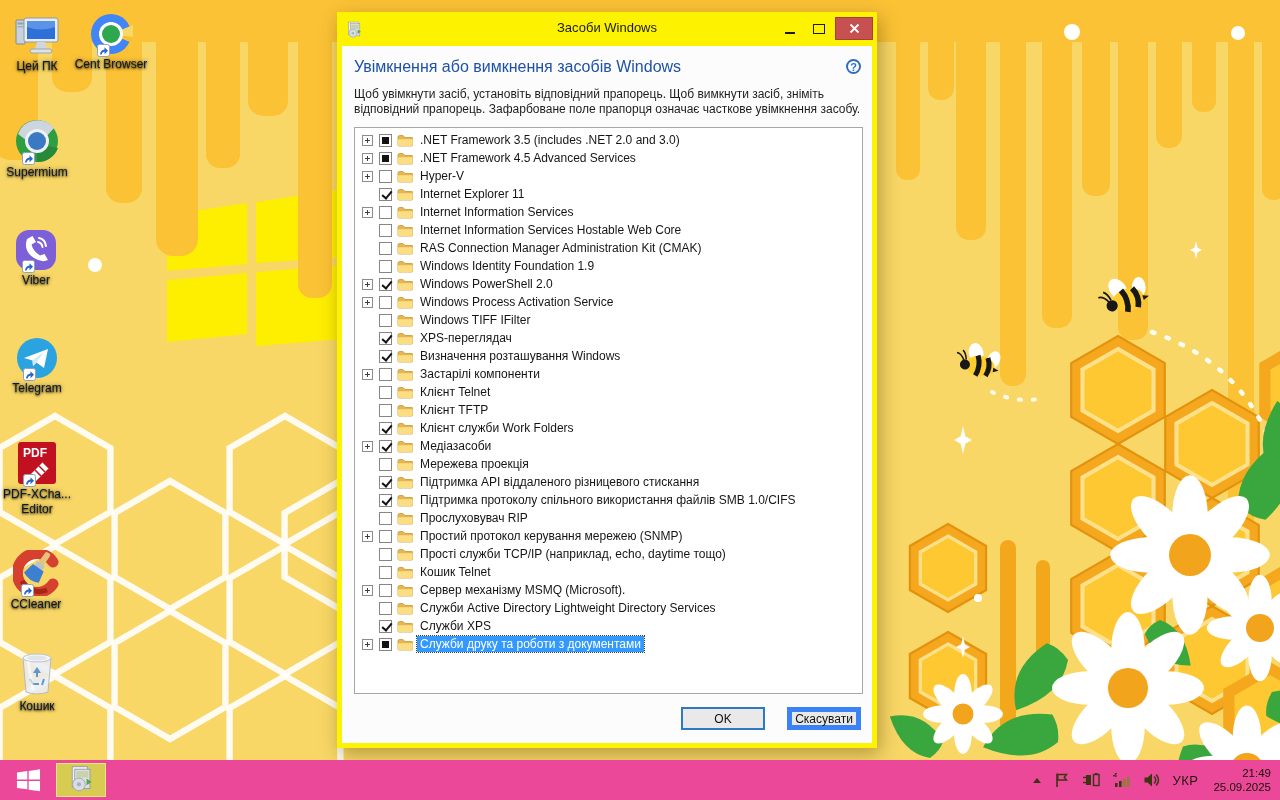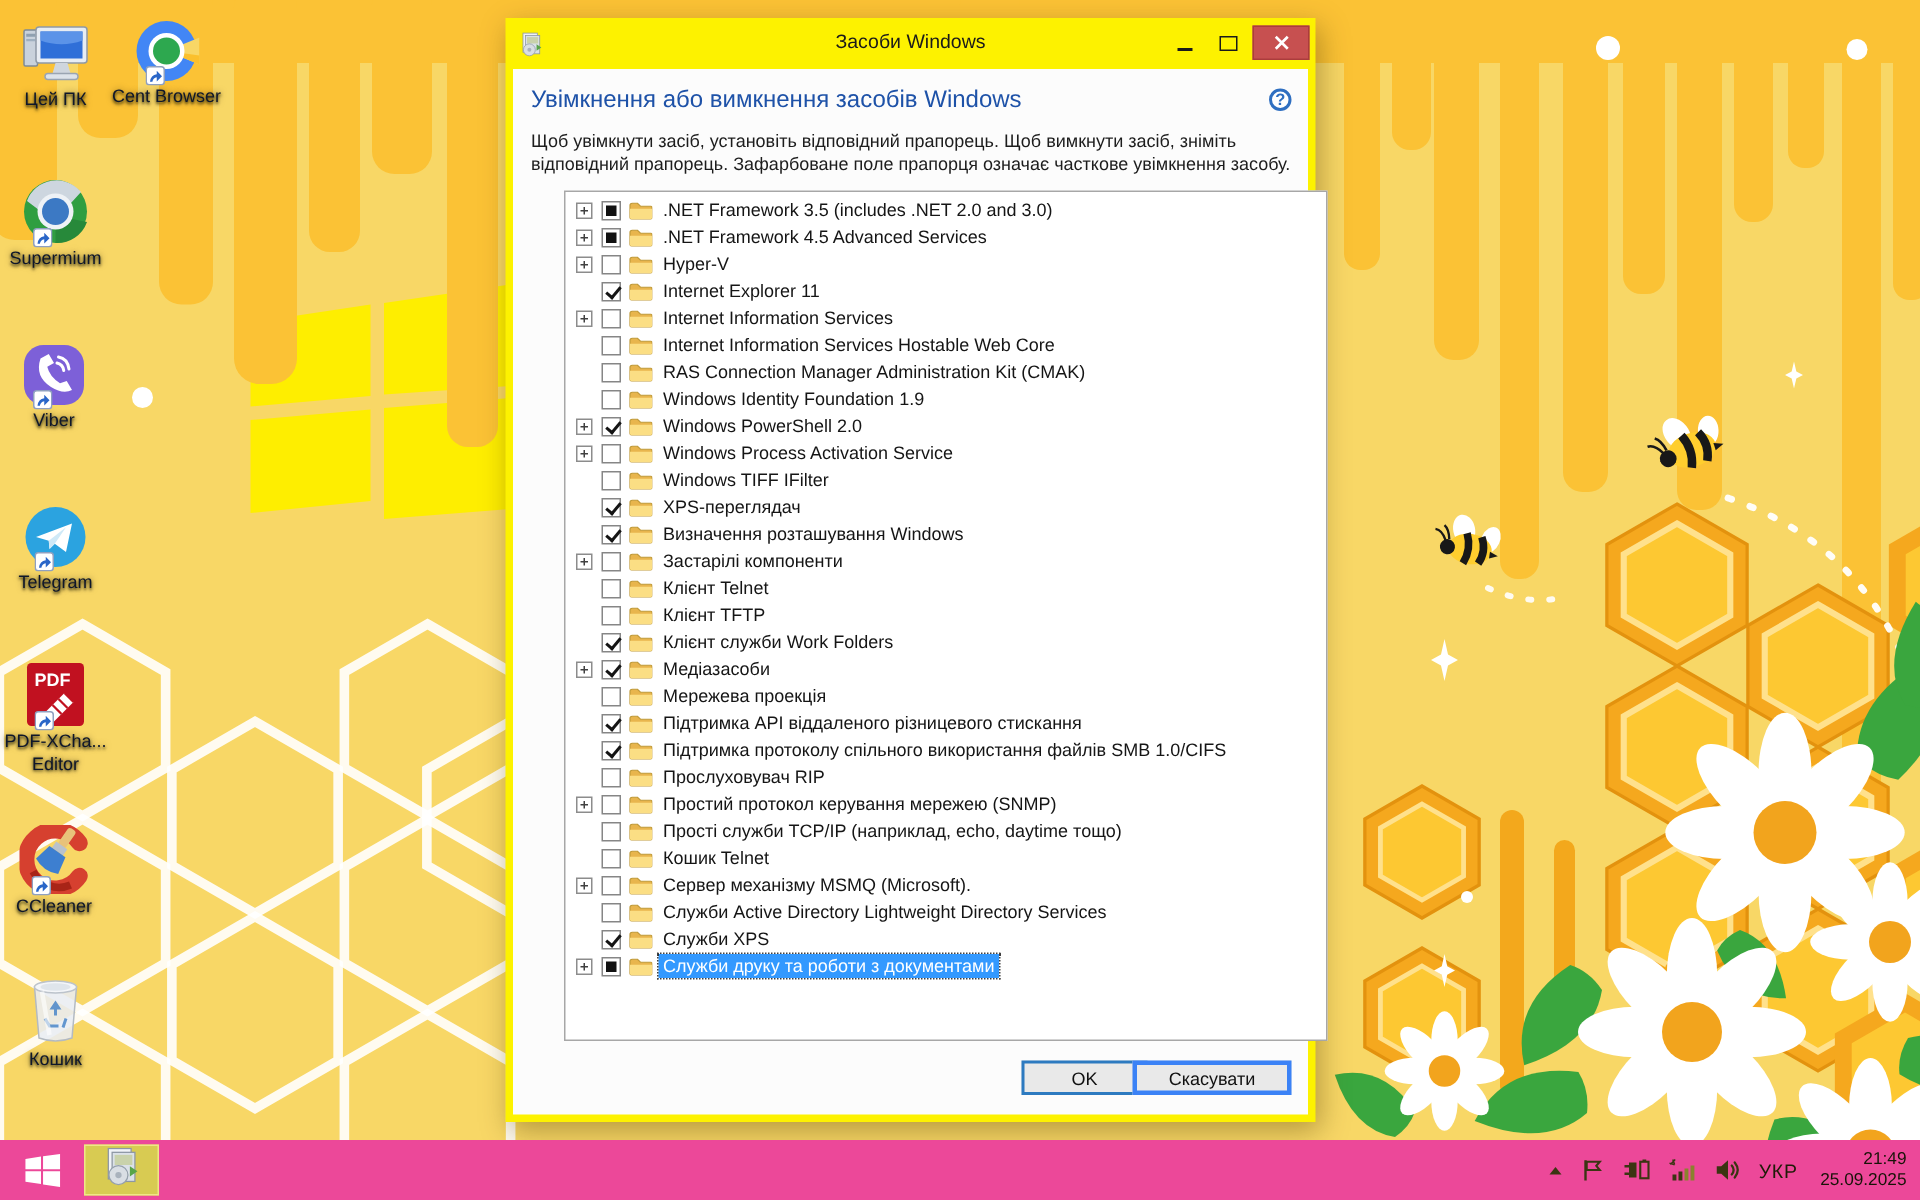--- a/index.html
+++ b/index.html
@@ -39,39 +39,39 @@
   #btn-max .g{width:10px;height:8px;border:1.5px solid #1a1a1a;}
   #btn-close svg{display:block;}
 
   #content{position:absolute;left:5px;right:5px;top:34px;bottom:5px;background:#fcfcfc;}
   #dlg-header{position:absolute;left:12px;top:12px;font-size:16px;color:#1e52a8;}
   #help{position:absolute;right:11px;top:13px;width:15px;height:15px;border-radius:50%;
         border:2px solid #2f6fc1;color:#2f6fc1;background:#fff;font-size:11px;font-weight:bold;
         display:flex;align-items:center;justify-content:center;box-sizing:border-box;}
   #dlg-desc{position:absolute;left:12px;top:41px;width:512px;font-size:12px;line-height:15px;color:#1d1d1d;}
   #listbox{position:absolute;left:12px;top:81px;width:509px;height:567px;background:#fff;
-           border:1px solid #a7a7a7;box-sizing:border-box;overflow:hidden;padding-top:3px;margin-left:22px;}
+           border:1px solid #a7a7a7;box-sizing:border-box;overflow:hidden;padding-top:3px;}
   .frow{height:18px;display:flex;align-items:center;padding-left:7px;font-size:12px;color:#151515;}
   .expand{width:9px;height:9px;border:1px solid #8c8c8c;background:#fff;position:relative;flex:none;margin-right:6px;box-sizing:content-box;}
   .expand::before{content:"";position:absolute;left:2px;right:2px;top:4px;height:1px;background:#404040;}
   .expand::after{content:"";position:absolute;top:2px;bottom:2px;left:4px;width:1px;background:#404040;}
   .expand.hidden{visibility:hidden;}
   .cb{width:13px;height:13px;background:#fff;border:1px solid #868686;box-sizing:border-box;
       position:relative;flex:none;margin-right:5px;}
   .cb.checked::after{content:"";position:absolute;left:3.5px;top:0.5px;width:4px;height:8px;
       border:solid #141414;border-width:0 2px 2px 0;transform:rotate(40deg);}
   .cb.partial::after{content:"";position:absolute;left:2px;top:2px;right:2px;bottom:2px;background:#121212;}
   .fold{flex:none;margin-right:4px;display:flex;}
   .flabel{padding:1px 3px;white-space:nowrap;}
   .flabel.sel{background:#3399ff;color:#fff;outline:1px dotted rgba(0,0,0,.75);}
 
   .dlgbtn{position:absolute;bottom:13px;height:23px;font-size:12px;color:#111;
           display:flex;align-items:center;justify-content:center;background:#e9e9e9;box-sizing:border-box;cursor:default;}
   #btn-ok{right:107px;width:84px;border:2px solid #2d7ac0;}
-  #btn-cancel{right:11px;width:106px;border:3px solid #3b82f6;}
+  #btn-cancel{right:11px;width:74px;border:5px solid #3b82f6;}
 
   
   #taskbar{position:absolute;left:0;top:760px;width:1280px;height:40px;background:#ec4899;
            display:flex;align-items:center;}
   #start{width:56px;height:40px;display:flex;align-items:center;justify-content:center;flex:none;}
   #task-app{width:50px;height:34px;margin-top:0px;background:#d8cb52;border:1.5px solid #efe787;
             box-sizing:border-box;display:flex;align-items:center;justify-content:center;flex:none;}
   #tray{margin-left:auto;display:flex;align-items:center;gap:11px;padding-right:9px;}
   .tico{display:flex;align-items:center;}
   #lang{font-size:13px;color:#1f1b07;letter-spacing:.5px;}

